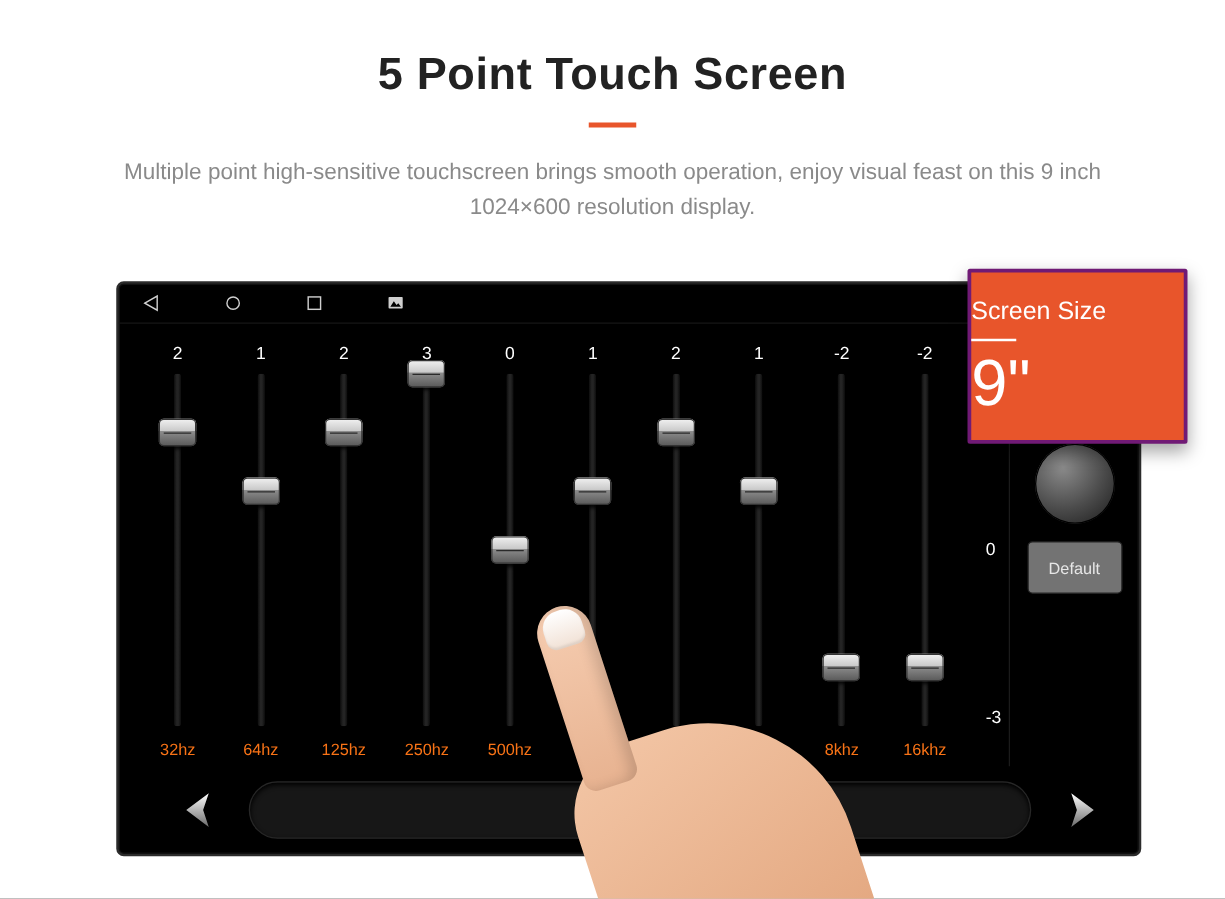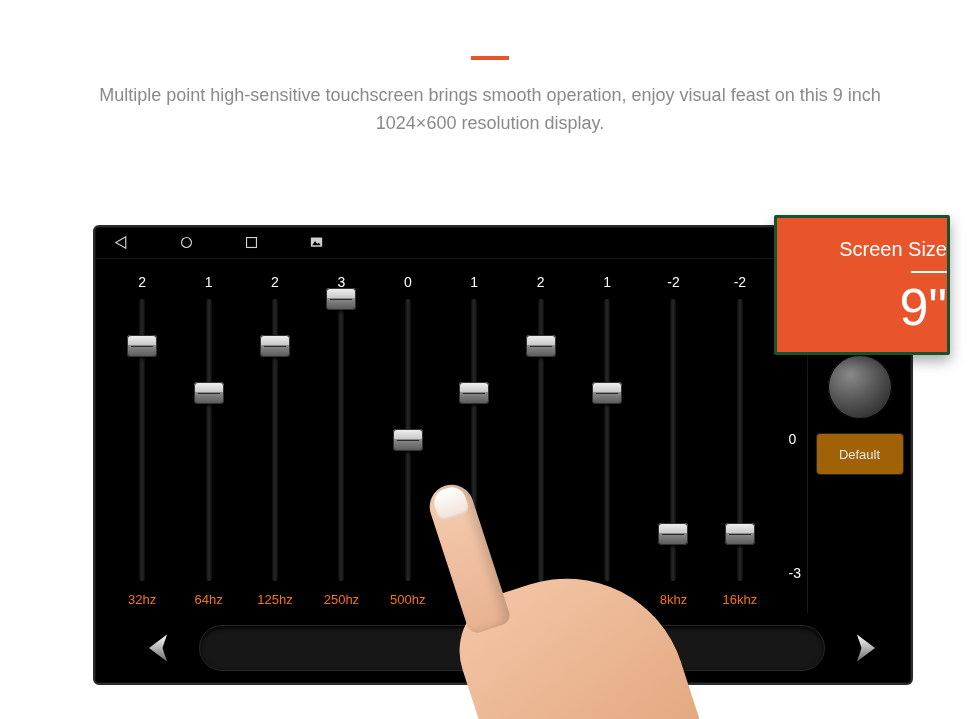--- a/index.html
+++ b/index.html
@@ -49,55 +49,56 @@
   .toggle { width: 70px; height: 36px; border-radius: 20px; background: #2b2b2b;
             box-shadow: inset 0 2px 4px #000; position: relative; }
   .toggle:after{content:"";position:absolute;right:10px;top:50%;transform:translateY(-50%);
                 width:6px;height:6px;border:1px solid #777;border-radius:50%;}
   .toggle .dot{position:absolute;left:2px;top:2px;width:32px;height:32px;border-radius:50%;
                background:radial-gradient(circle at 35% 30%,#fff,#c8c8c8 55%,#7a7a7a);
                box-shadow:0 2px 3px #000;}
   .big-knob{width:64px;height:64px;border-radius:50%;
             background:radial-gradient(circle at 35% 30%,#8a8a8a,#4a4a4a 55%,#1a1a1a);
             box-shadow:0 4px 8px #000, inset 0 0 0 1px #000;}
-  .side-btn{width:88px;height:42px;background:#a16207;border:1px solid #262626;border-radius:4px;
+  .side-btn{width:76px;height:42px;background:#737373;border:1px solid #262626;border-radius:4px;
             color:#e6e6e6;font-size:13px;display:flex;align-items:center;justify-content:center;
             overflow:hidden;white-space:nowrap;}
 
   .preset-bar { height: 70px; display:flex; align-items:center; gap:18px; padding:0 22px; }
   .arrow { width:46px;height:46px;display:flex;align-items:center;justify-content:center;}
   .arrow svg{width:36px;height:36px;}
   .arrow svg path{fill:url(#gg);}
   .preset-pill { flex:1; height:46px; background:#171717; border:1px solid #272727;
                  border-radius:26px; display:flex;align-items:center;justify-content:center;
                  color:#f1f1f1; font-size:20px; box-shadow:inset 0 2px 4px #000;}
 
   .screen-badge{position:absolute;right:30px;top:215px;width:176px;height:140px;
-                background:#e8552b;border:3px solid #14532d;border-radius:2px;
+                background:#e8552b;border:3px solid #701a75;border-radius:2px;
                 box-shadow:0 6px 14px rgba(0,0,0,.35);display:flex;flex-direction:column;
-                align-items:flex-end;justify-content:center;color:#fff;}
+                align-items:flex-start;justify-content:center;color:#fff;}
   .screen-badge .lbl{font-size:20px;font-weight:500;}
   .screen-badge .und{width:36px;height:2px;background:#fff;margin:10px 0 8px;}
   .screen-badge .val{font-size:52px;font-weight:400;line-height:1;}
 
   
   .finger{position:absolute;left:460px;top:460px;width:170px;height:260px;pointer-events:none;
           transform:rotate(-18deg);}
   .finger .tip{position:absolute;left:0;top:0;width:44px;height:150px;
                background:linear-gradient(180deg,#f6cdb1,#e7b290);
                border-radius:22px 22px 10px 10px;box-shadow:inset -6px 0 10px rgba(0,0,0,.15);}
   .finger .nail{position:absolute;left:6px;top:3px;width:32px;height:30px;border-radius:14px 14px 8px 8px;
                 background:linear-gradient(#fff,#f1e1d5);box-shadow:inset 0 -2px 2px rgba(0,0,0,.08);}
   .finger .hand{position:absolute;left:-18px;top:120px;width:210px;height:180px;border-radius:60px 120px 0 0;
                 background:linear-gradient(160deg,#f3c6a6,#e4a982);}
 </style>
 </head>
 <body>
 
 <div class="header-area">
+  <div class="title">5 Point Touch Screen</div>
   <div class="title-underline"></div>
   <div class="subtitle">Multiple point high-sensitive touchscreen brings smooth operation, enjoy visual feast on this 9 inch 1024×600 resolution display.</div>
 </div>
 
 <div class="device">
 
   <div class="status-bar">
     <div class="nav-left">
       <span class="nav-ic">
         <svg viewBox="0 0 24 24">

